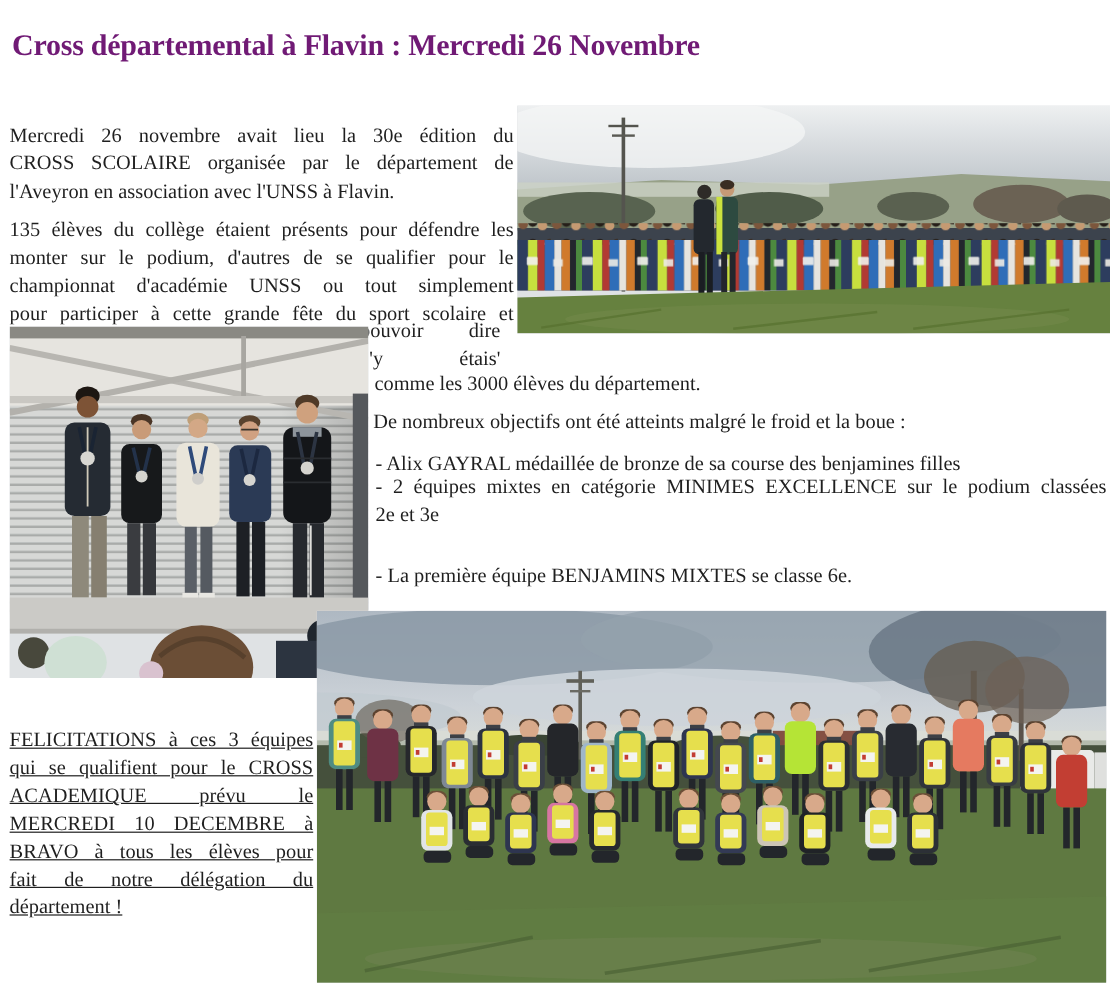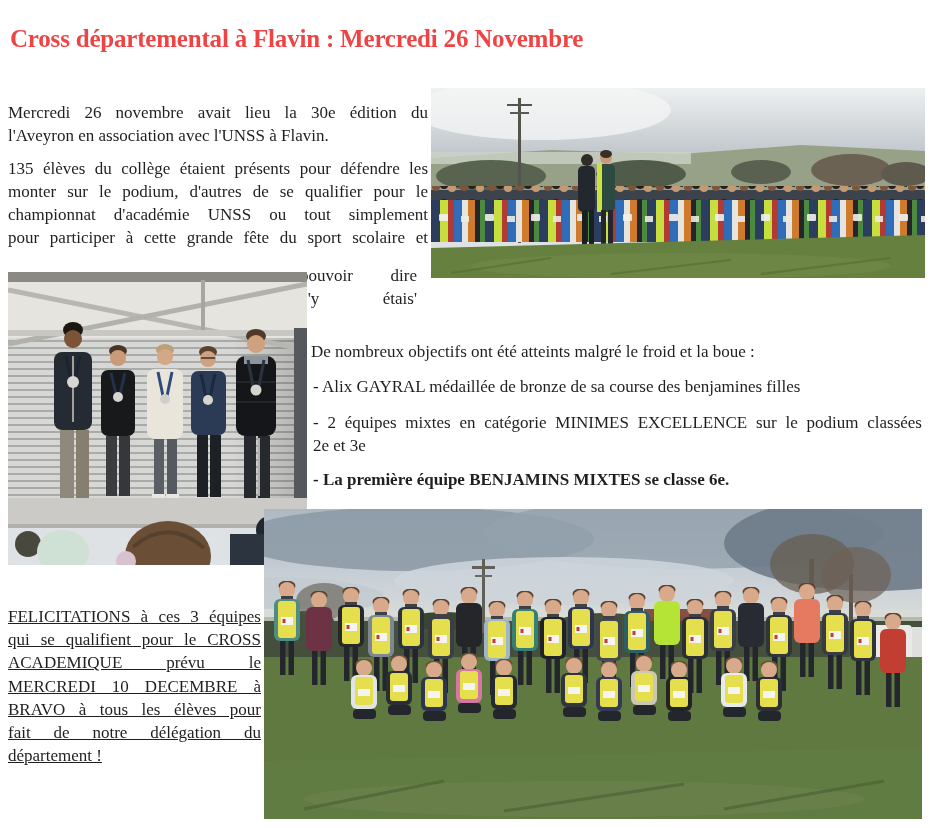--- a/index.html
+++ b/index.html
@@ -9,54 +9,56 @@
   #title{left:10px;top:8px;font-size:25px;font-weight:bold;letter-spacing:-0.2px;
          font-family:"Liberation Serif", serif;}
   .tl{font-size:17px;line-height:23.25px;text-align:justify;text-align-last:left;}
   .ja{text-align-last:justify;}
   #col1{left:8px;top:73px;width:420px;margin-top:28px;}
   #para2{margin-top:9px;}
   #wrapblock{left:300px;top:264px;width:117px;}
   #contline{left:312px;top:308px;width:420px;}
   #intro{left:311px;top:340px;width:615px;}
   #b1{left:313px;top:375px;width:613px;}
-  #b2{left:313px;top:411px;width:609px;}
-  #b3{left:313px;top:468px;width:613px;font-weight:bold;}
+  #b2{left:313px;top:394px;width:609px;}
+  #b3{left:313px;top:468px;width:613px;}
   #final{left:8px;top:605px;width:253px;}
   #final .tl{line-height:23.2px;text-decoration:underline;}
   .photo{overflow:hidden;background:#dfe2e4;}
   #photo1{left:431px;top:88px;width:494px;height:190px;}
   #photo2{left:8px;top:272px;width:299px;height:293px;}
   #photo3{left:264px;top:509px;width:658px;height:310px;}
   svg{display:block;}
 </style>
 </head>
 <body>
 
 <div id="page" style="color: rgb(31, 31, 31); background: rgb(255, 255, 255);">
 
-  <h1 id="title" class="abs" style="color: #ef4444;">Cross départemental à Flavin : Mercredi 26 Novembre</h1>
+  <h1 id="title" class="abs" style="color: #701a75;">Cross départemental à Flavin : Mercredi 26 Novembre</h1>
 
   <div id="col1" class="abs">
     <div>
       <div class="tl ja">Mercredi 26 novembre avait lieu la 30e édition du</div>
+      <div class="tl ja">CROSS SCOLAIRE organisée par le département de</div>
       <div class="tl">l'Aveyron en association avec l'UNSS à Flavin.</div>
     </div>
     <div id="para2">
       <div class="tl ja">135 élèves du collège étaient présents pour défendre les</div>
       <div class="tl ja">monter sur le podium, d'autres de se qualifier pour le</div>
       <div class="tl ja">championnat d'académie UNSS ou tout simplement</div>
       <div class="tl ja">pour participer à cette grande fête du sport scolaire et</div>
     </div>
   </div>
 
   <div id="wrapblock" class="abs">
     <div class="tl ja">pouvoir dire</div>
     <div class="tl ja">'j'y étais'</div>
   </div>
+  <div id="contline" class="abs tl">comme les 3000 élèves du département.</div>
 
   <div id="intro" class="abs tl">De nombreux objectifs ont été atteints malgré le froid et la boue :</div>
 
   <div id="b1" class="abs tl">- Alix GAYRAL médaillée de bronze de sa course des benjamines filles</div>
   <div id="b2" class="abs">
     <div class="tl ja">- 2 équipes mixtes en catégorie MINIMES EXCELLENCE sur le podium classées</div>
     <div class="tl">2e et 3e</div>
   </div>
   <div id="b3" class="abs tl">- La première équipe BENJAMINS MIXTES se classe 6e.</div>
 

